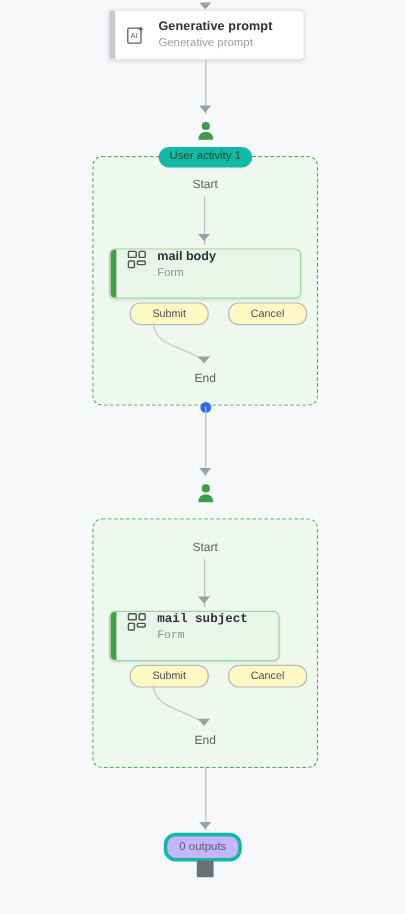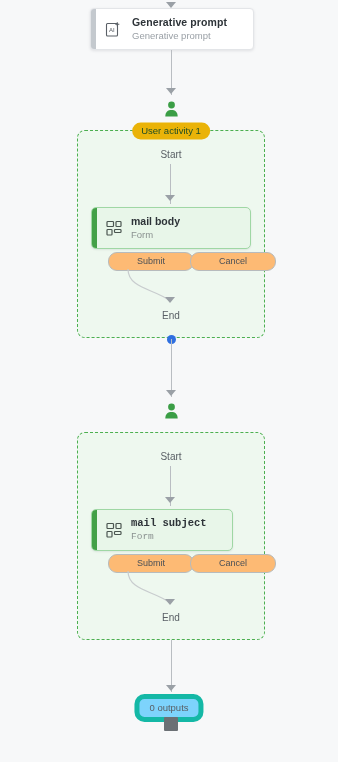--- a/index.html
+++ b/index.html
@@ -66,21 +66,21 @@
 
   
   .group {
     position: absolute;
     border: 1.5px dashed #4caf50;
     border-radius: 8px;
     background: #eef8ef;
   }
   .group-badge {
     position: absolute;
-    background: #eab308;
+    background: #14b8a6;
     color: #1f4d26;
     font-size: 9.5px;
     padding: 3px 9px 4px;
     border-radius: 9px;
     white-space: nowrap;
     left: 50%;
     transform: translate(-50%, -50%);
     line-height: 10px;
   }
   .step-label {
@@ -93,63 +93,63 @@
   }
 
   
   .form-node {
     position: absolute;
     background: #e8f6e9;
     border: 1px solid #9fd7a4;
     border-radius: 5px;
     box-shadow: 0 1px 2px rgba(16,24,40,.08);
     display: flex;
-    align-items: center;
+    align-items: flex-start;
     overflow: hidden;
   }
   .form-node .accent {
     width: 5px; align-self: stretch;
     background: #43a047; flex: 0 0 5px;
   }
   .form-node .icon-wrap {
     width: 34px; flex: 0 0 34px;
     display: flex; align-items: center; justify-content: center;
   }
   .form-node .title {
     font-size: 10.5px; font-weight: bold; color: #2d3338; line-height: 13px;
   }
   .form-node .sub {
     font-size: 9.5px; color: #8a9190; line-height: 13px;
   }
 
   
   .pill {
     position: absolute;
-    background: #fdba74;
+    background: #fef9c3;
     border: 1px solid #b7bbbd;
     border-radius: 9px;
     font-size: 9px;
     color: #4a5056;
-    padding: 3px 28px 4px;
+    padding: 3px 18px 4px;
     line-height: 10px;
     white-space: nowrap;
   }
 
   
   .dot {
     position: absolute;
     width: 9px; height: 9px;
     border-radius: 50%;
     background: #2f6fe0;
     left: 167px;
   }
   .out-badge {
     position: absolute;
-    background: #7dd3fc;
-    border: 5px solid #14b8a6;
+    background: #c4b5fd;
+    border: 3px solid #14b8a6;
     border-radius: 10px;
     font-size: 9.5px;
     color: #5a6066;
     padding: 3px 10px 4px;
     left: 50%;
     transform: translateX(-50%);
     white-space: nowrap;
     line-height: 11px;
   }
   .end-square {

